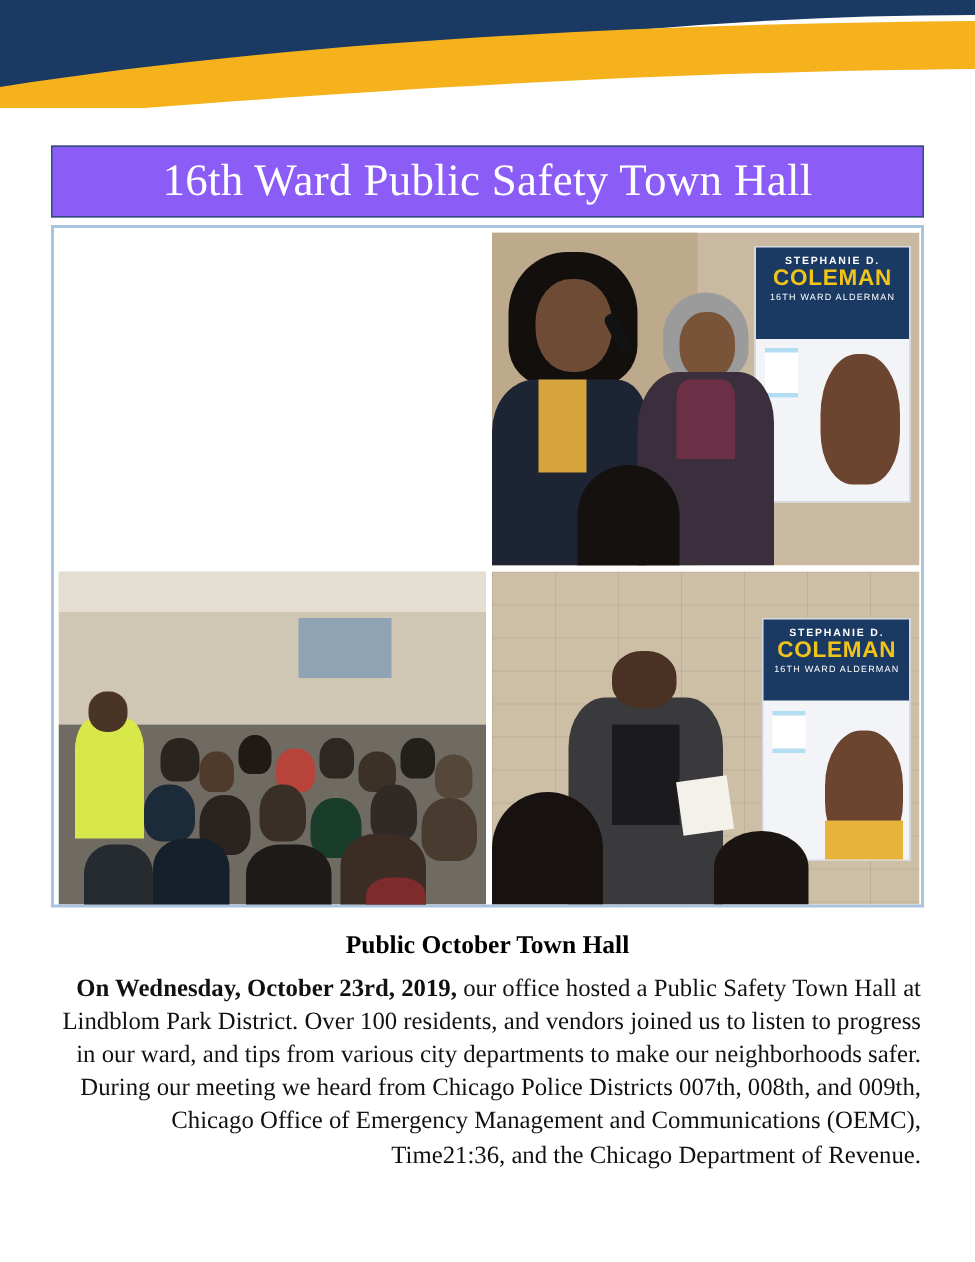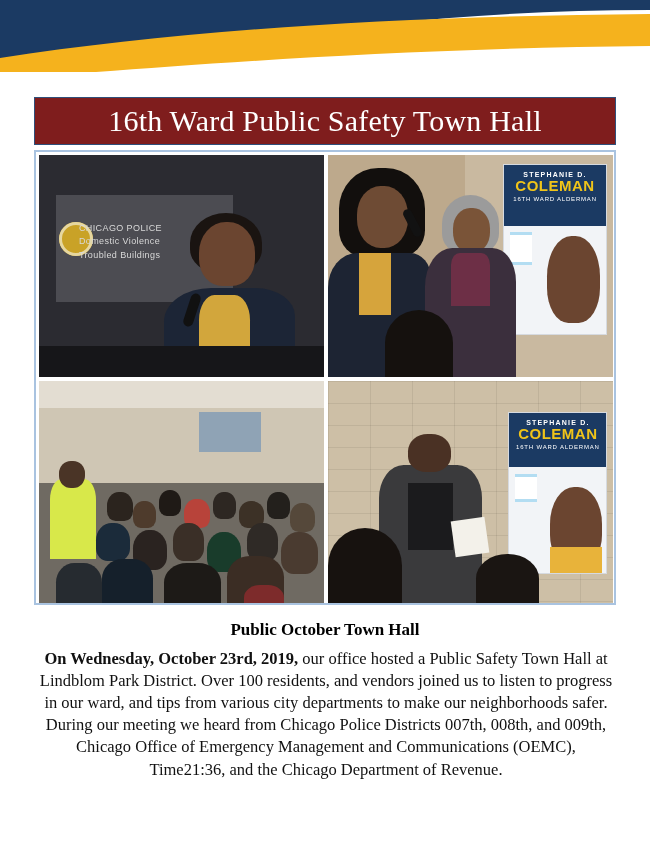--- a/index.html
+++ b/index.html
@@ -26,21 +26,21 @@
   }
   .top-banner svg { display: block; }
 
   
   .title-bar {
     position: absolute;
     top: 97px;
     left: 34px;
     width: 582px;
     height: 48px;
-    background: #7f1d1d;
+    background: #8b5cf6;
     border: 1px solid #2f4f7a;
     display: flex;
     align-items: center;
     justify-content: center;
     box-sizing: border-box;
   }
   .title-bar .title-text {
     color: #ffffff;
     font-size: 30px;
     font-family: "Liberation Serif", serif;
@@ -88,21 +88,21 @@
     color: #000000;
   }
   .body-text {
     position: absolute;
     top: 648px;
     left: 38px;
     width: 576px;
     font-size: 16.5px;
     line-height: 1.34;
     color: #111111;
-    text-align: center;
+    text-align: right;
     font-family: "Liberation Serif", serif;
   }
   .body-text b { font-weight: bold; }
 
   
   .sky, .wall, .floor, .blob { position: absolute; }
 
   
   .tl-wall  { left:0; top:0; width:100%; height:100%; background:#2b2b31; }
   .tl-screen{ left:6%; top:18%; width:62%; height:48%; background:#4c4c52; }
@@ -301,34 +301,20 @@
   </svg>
 </div>
 
 <div class="title-bar">
   <span class="title-text">16th Ward Public Safety Town Hall</span>
 </div>
 
 <div class="collage">
   <div class="collage-inner">
 
-    <div class="photo p-tl">
-      <div class="wall tl-wall"></div>
-      <div class="blob tl-screen"></div>
-      <div class="tl-badge"></div>
-      <div class="tl-screen-text" style="white-space:pre-line;">CHICAGO POLICE
-Domestic Violence
-Troubled Buildings</div>
-      <div class="tl-person-hair"></div>
-      <div class="tl-person-head"></div>
-      <div class="tl-person-body"></div>
-      <div class="tl-person-shirt"></div>
-      <div class="tl-mic"></div>
-      <div class="floor tl-floor"></div>
-    </div>
 
     <div class="photo p-tr">
       <div class="wall tr-wall"></div>
       <div class="wall tr-wall2"></div>
       <div class="tr-poster">
         <div class="pband">
           <div class="pname1">STEPHANIE D.</div>
           <div class="pname2">COLEMAN</div>
           <div class="pname3">16TH WARD ALDERMAN</div>
         </div>

